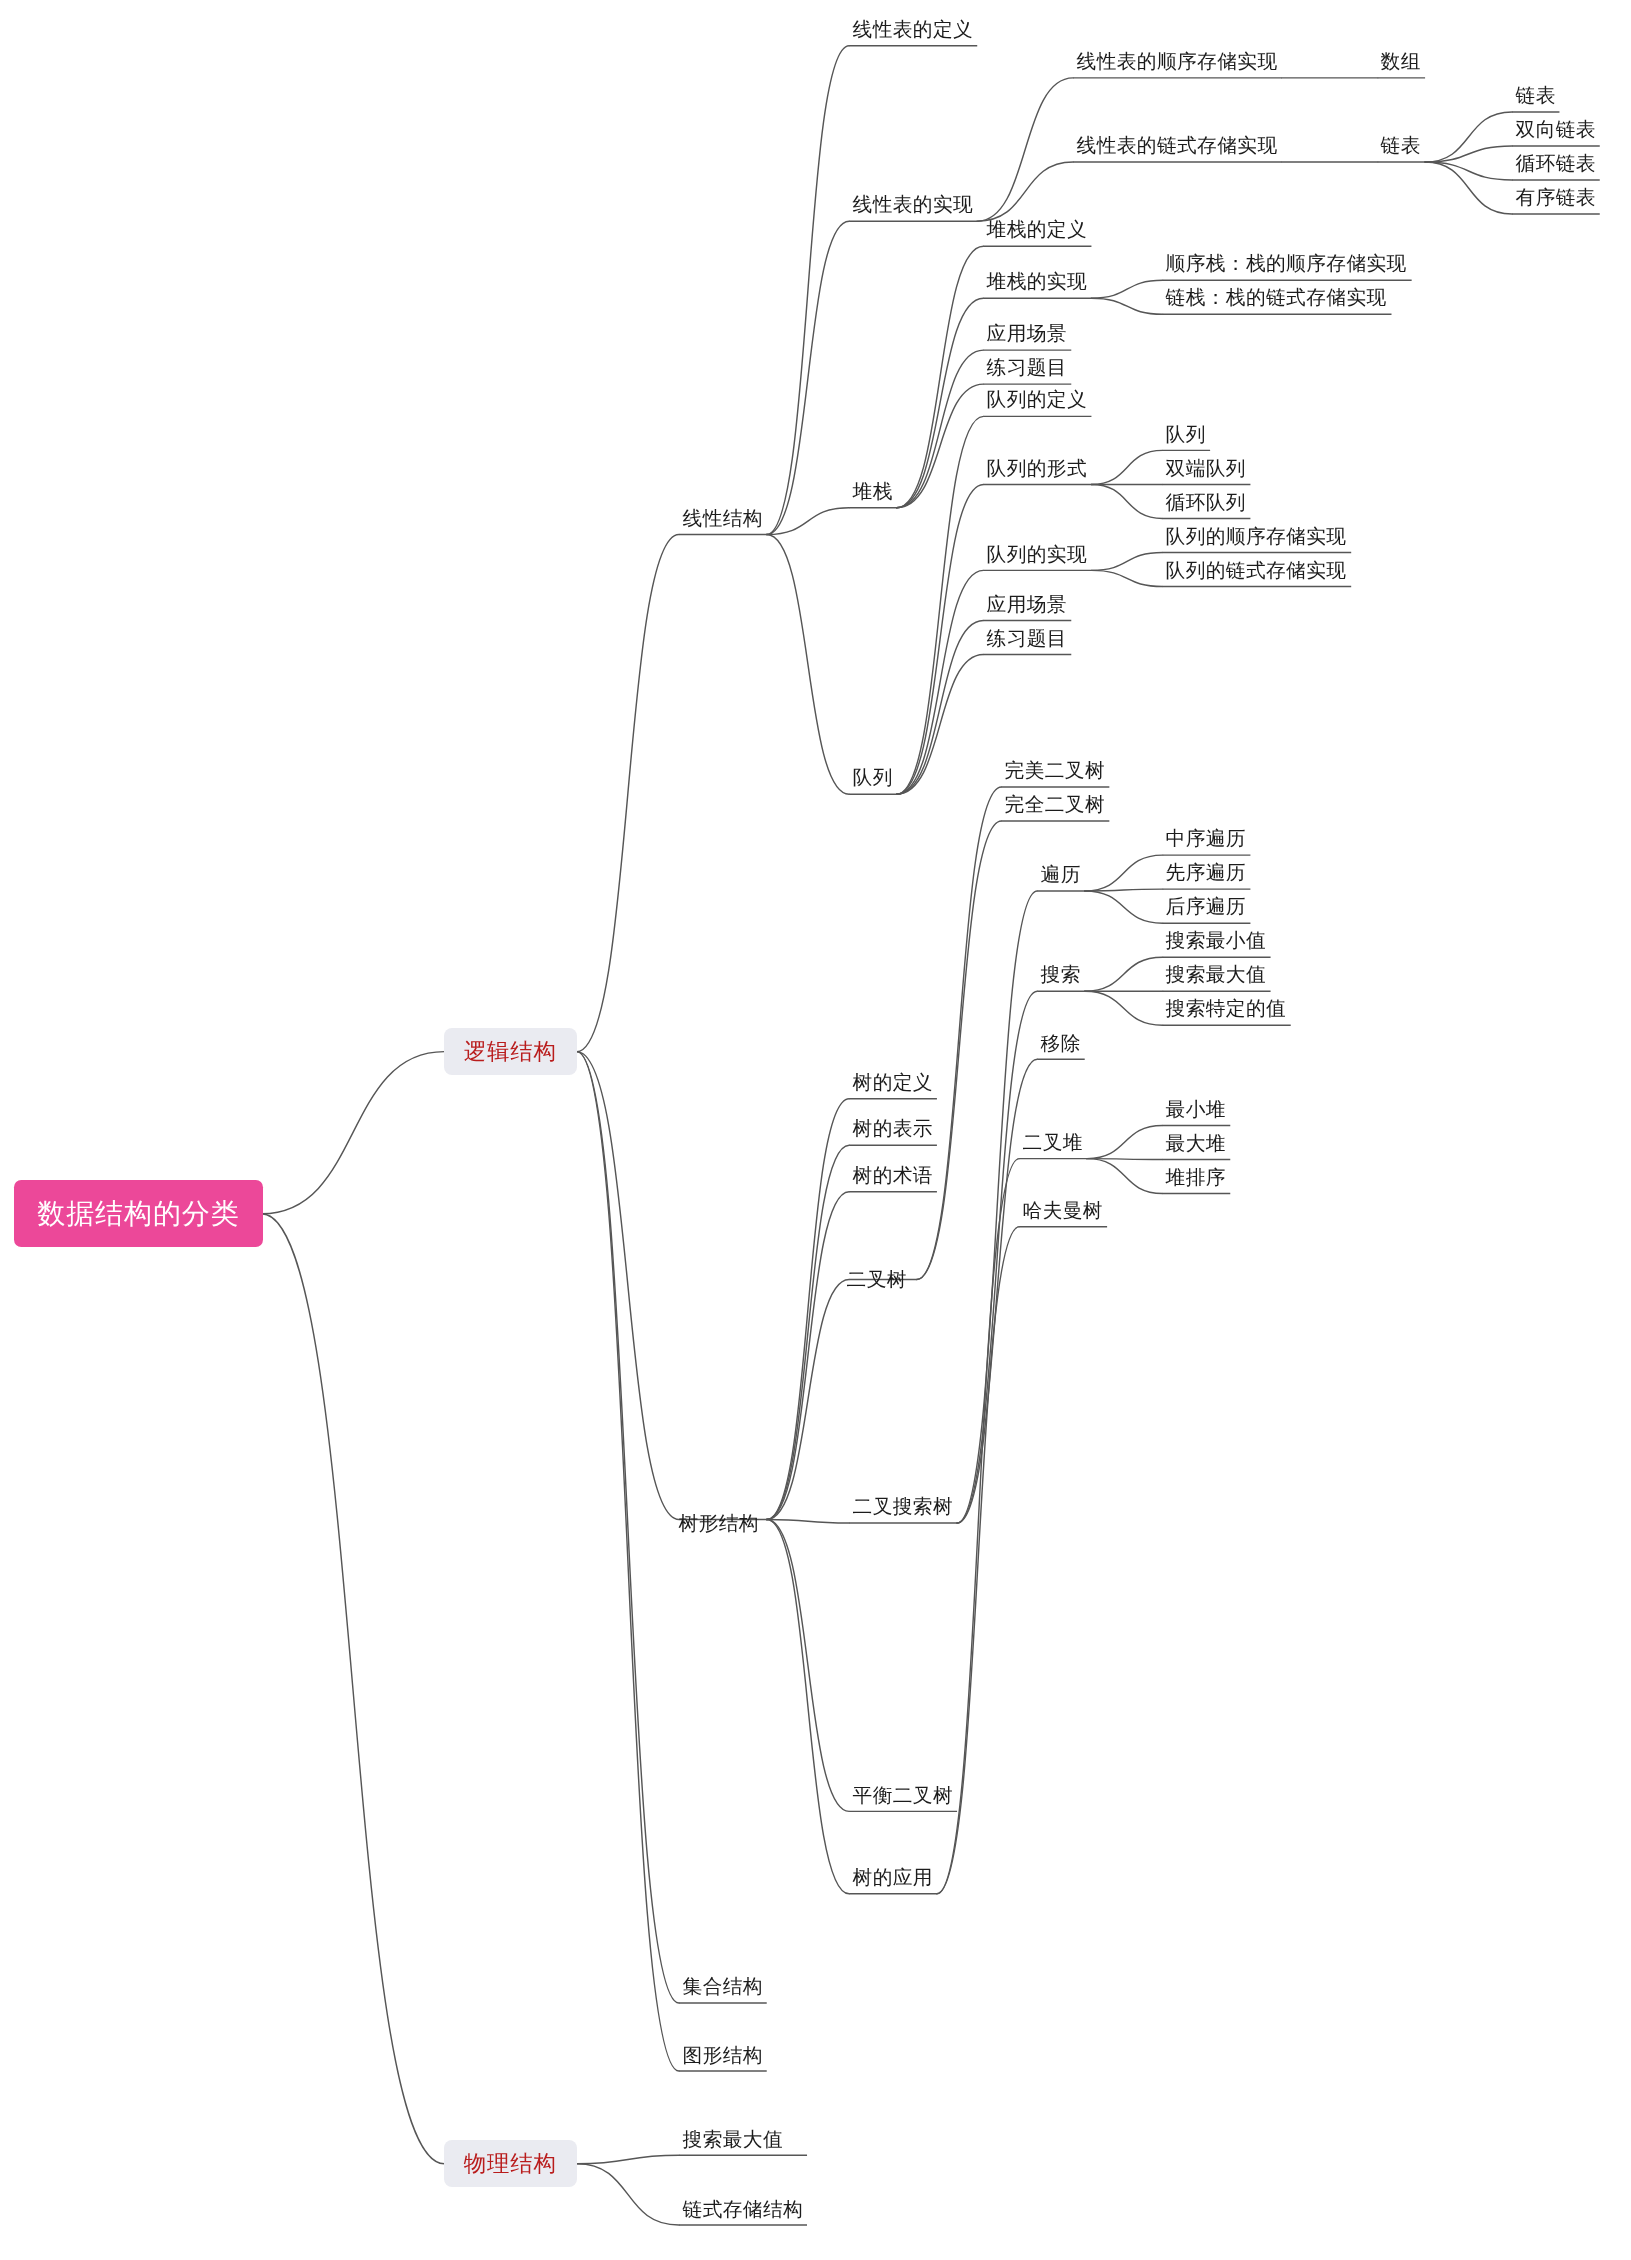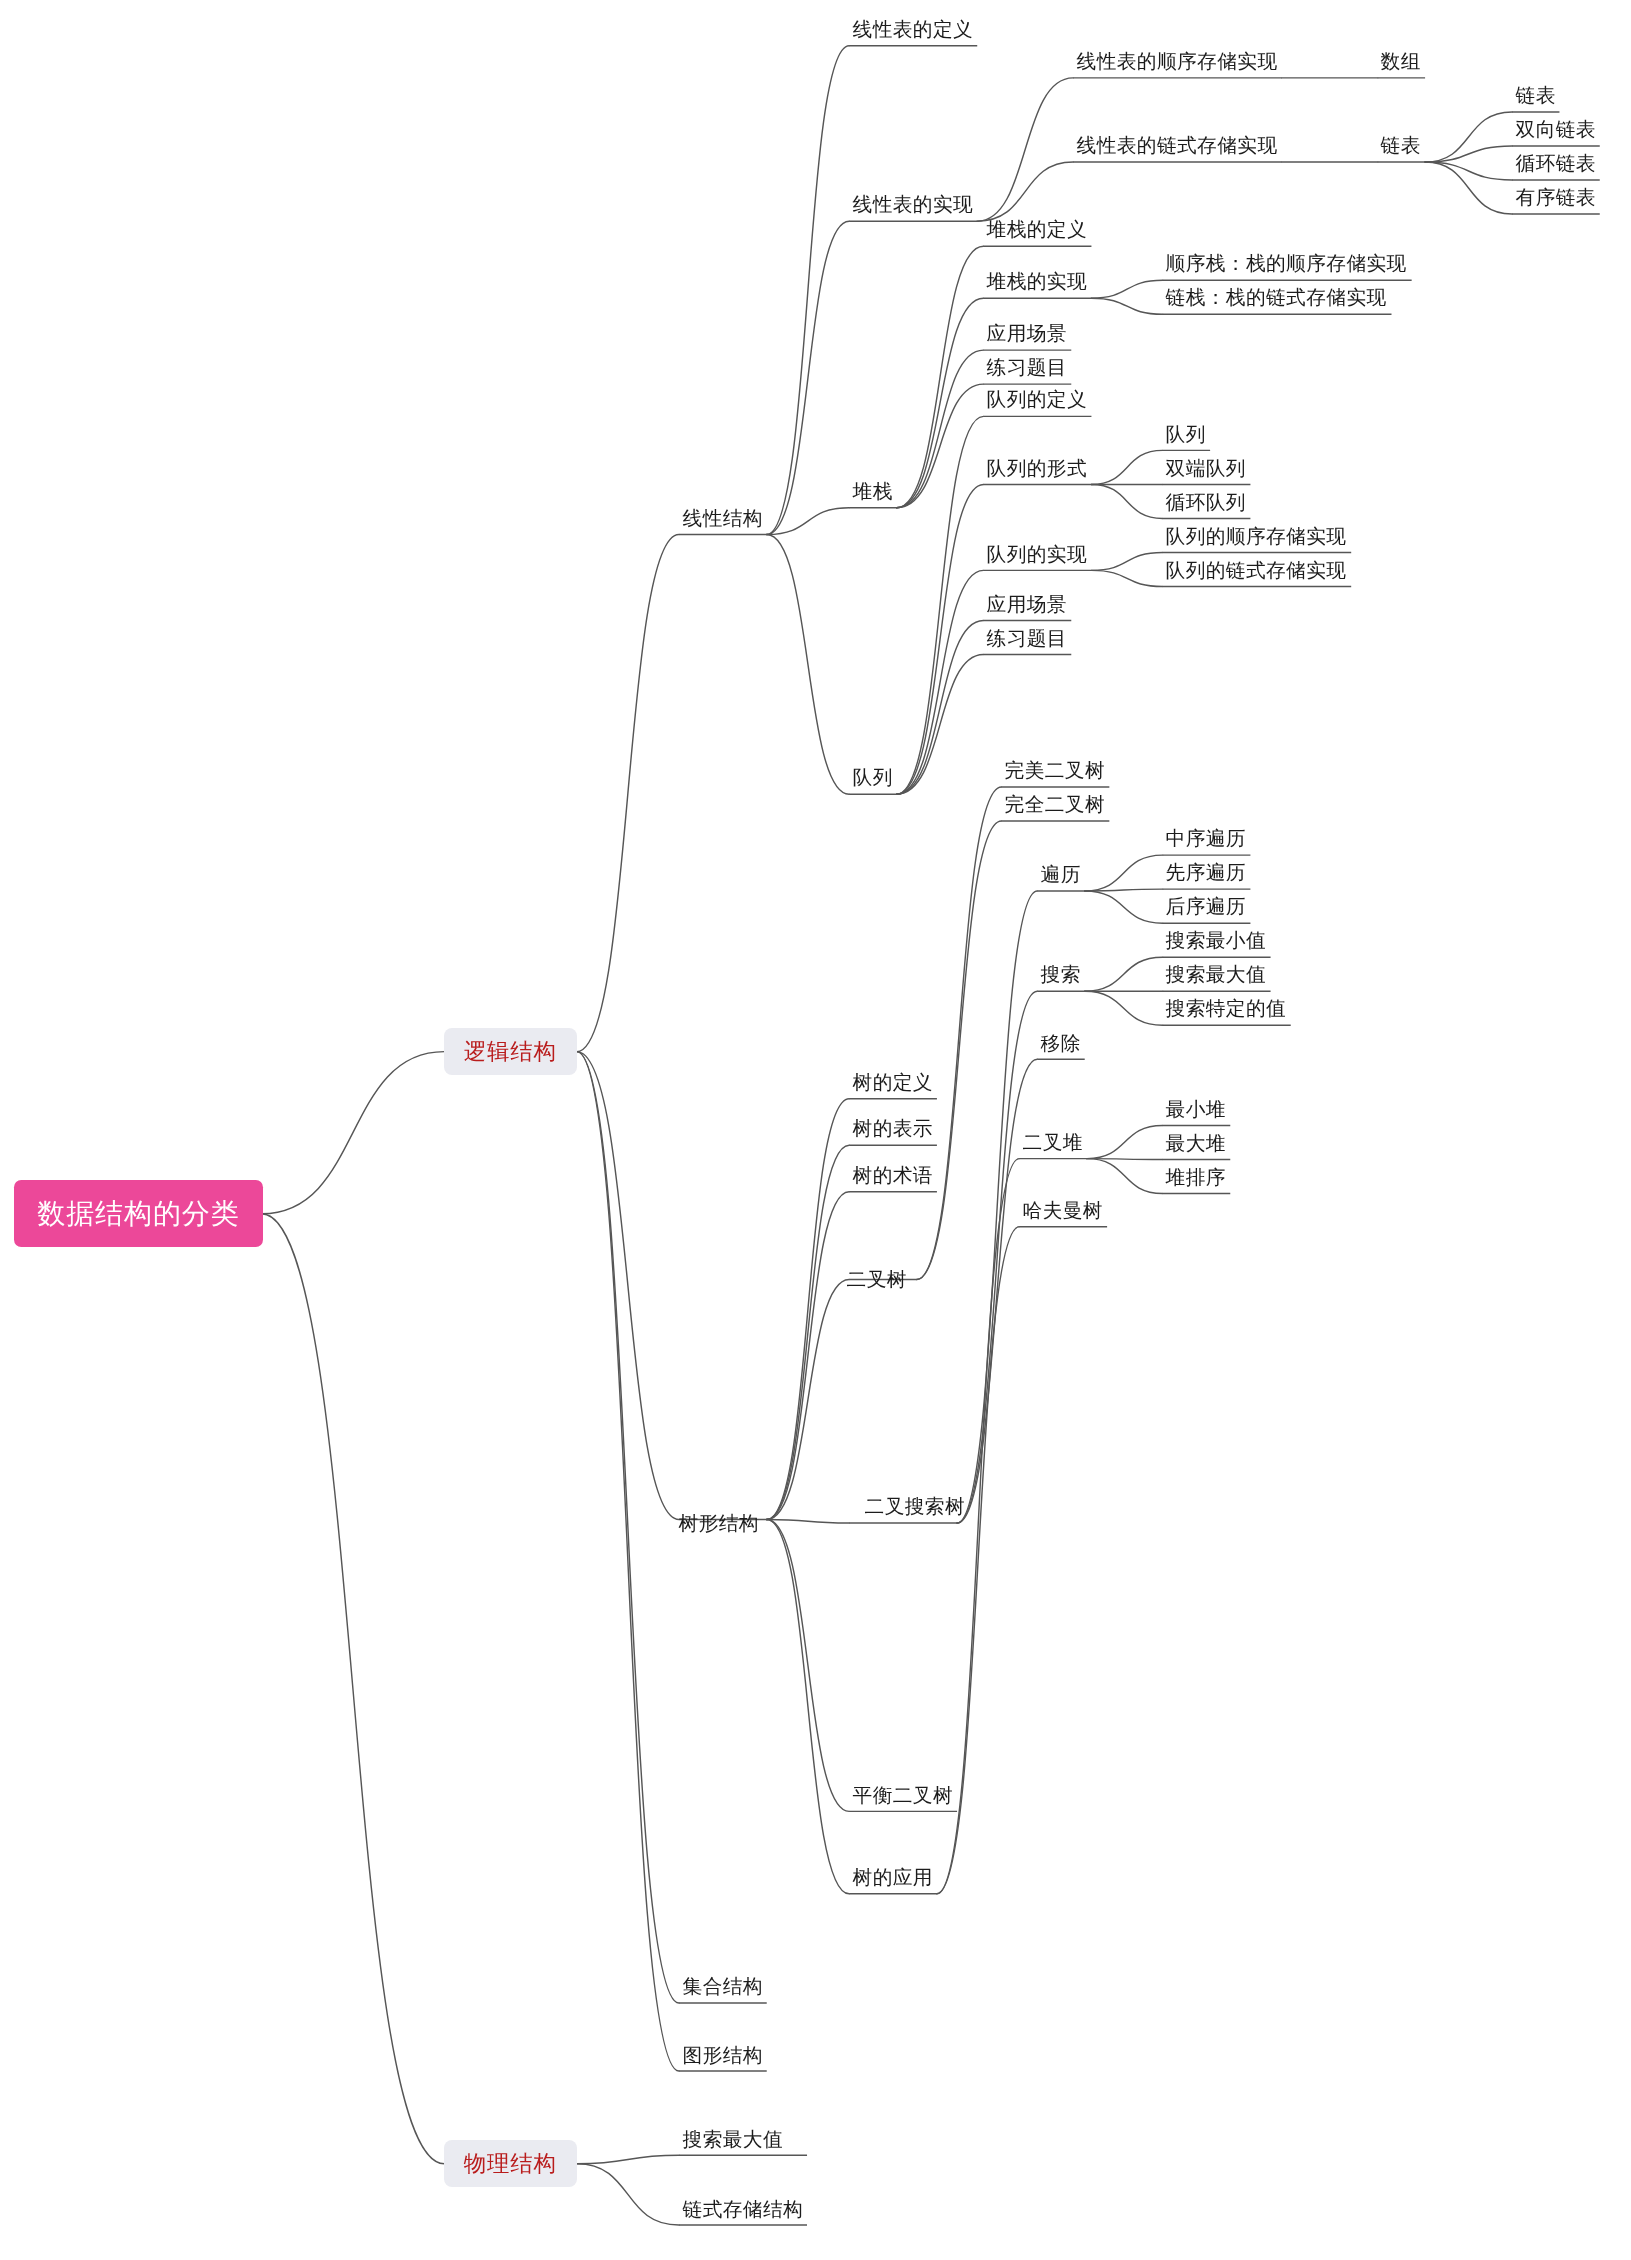--- a/index.html
+++ b/index.html
@@ -194,21 +194,21 @@
       <div class="mm-node lvl-n" style="left: 679px; top: 2130px;">搜索最大值</div>
       <div class="mm-node lvl-n" style="left: 679px; top: 2200px;">链式存储结构</div>
       <div class="mm-node lvl-n" style="left: 849px; top: 195px;">线性表的实现</div>
       <div class="mm-node lvl-n" style="left: 849px; top: 19.7px;">线性表的定义</div>
       <div class="mm-node lvl-n" style="left: 849px; top: 482px;">堆栈</div>
       <div class="mm-node lvl-n" style="left: 849px; top: 768px;">队列</div>
       <div class="mm-node lvl-n" style="left: 849px; top: 1073px;">树的定义</div>
       <div class="mm-node lvl-n" style="left: 849px; top: 1119px;">树的表示</div>
       <div class="mm-node lvl-n" style="left: 849px; top: 1166px; text-align: right;">树的术语</div>
       <div class="mm-node lvl-n" style="left: 843px; top: 1254px; margin-top: 16px;">二叉树</div>
-      <div class="mm-node lvl-n" style="left: 849px; top: 1497px; margin-left: 12px;">二叉搜索树</div>
+      <div class="mm-node lvl-n" style="left: 849px; top: 1497px;">二叉搜索树</div>
       <div class="mm-node lvl-n" style="left: 849px; top: 1786px;">平衡二叉树</div>
       <div class="mm-node lvl-n" style="left: 849px; top: 1868px;">树的应用</div>
       <div class="mm-node lvl-n" style="left: 1073px; top: 52px;">线性表的顺序存储实现</div>
       <div class="mm-node lvl-n" style="left: 1073px; top: 136px;">线性表的链式存储实现</div>
       <div class="mm-node lvl-n" style="left: 983px; top: 220px;">堆栈的定义</div>
       <div class="mm-node lvl-n" style="left: 983px; top: 272px;">堆栈的实现</div>
       <div class="mm-node lvl-n" style="left: 983px; top: 324px;">应用场景</div>
       <div class="mm-node lvl-n" style="left: 983px; top: 358px;">练习题目</div>
       <div class="mm-node lvl-n" style="left: 983px; top: 390px;">队列的定义</div>
       <div class="mm-node lvl-n" style="left: 983px; top: 459px;">队列的形式</div>

